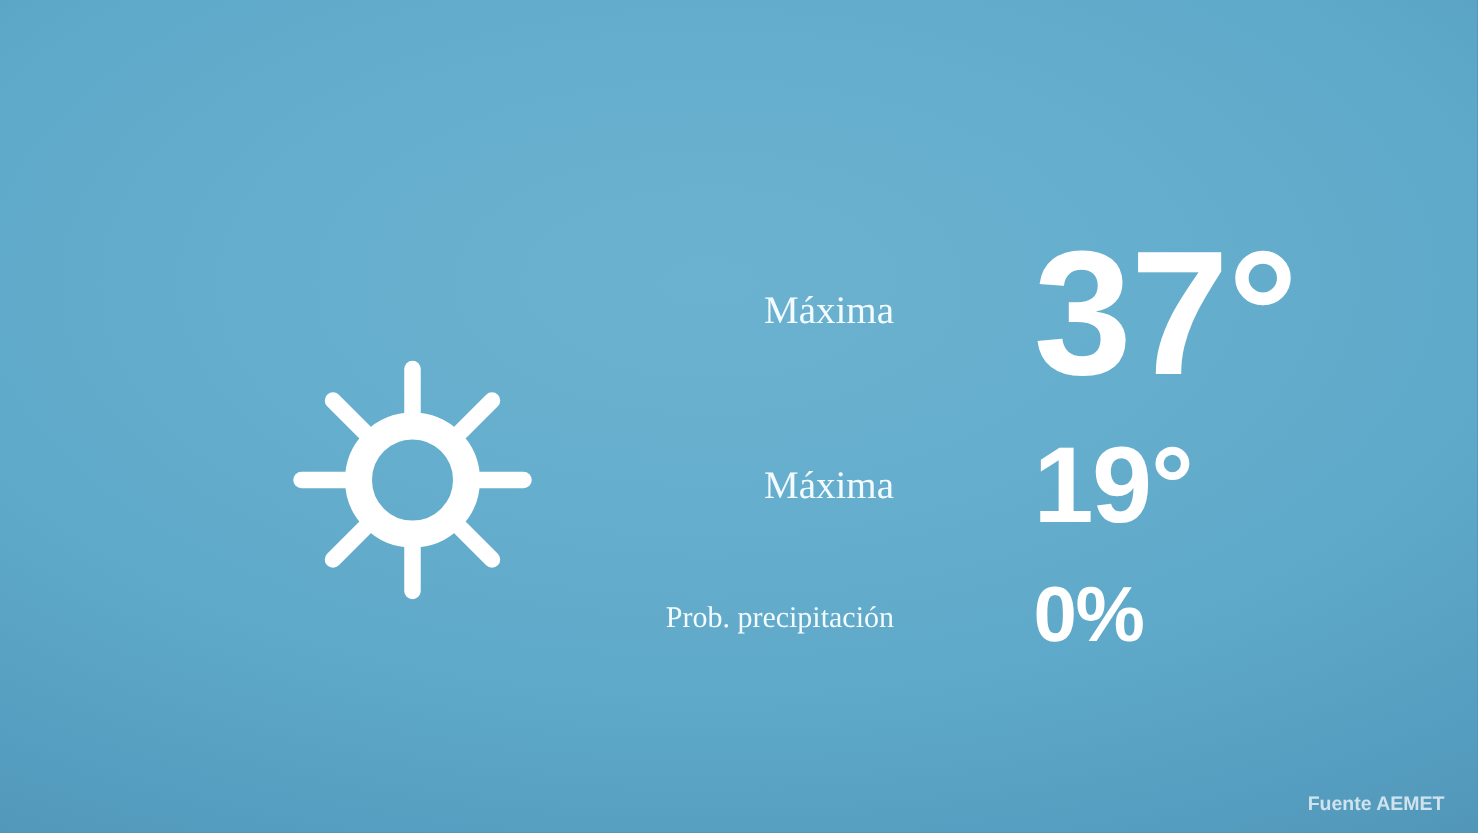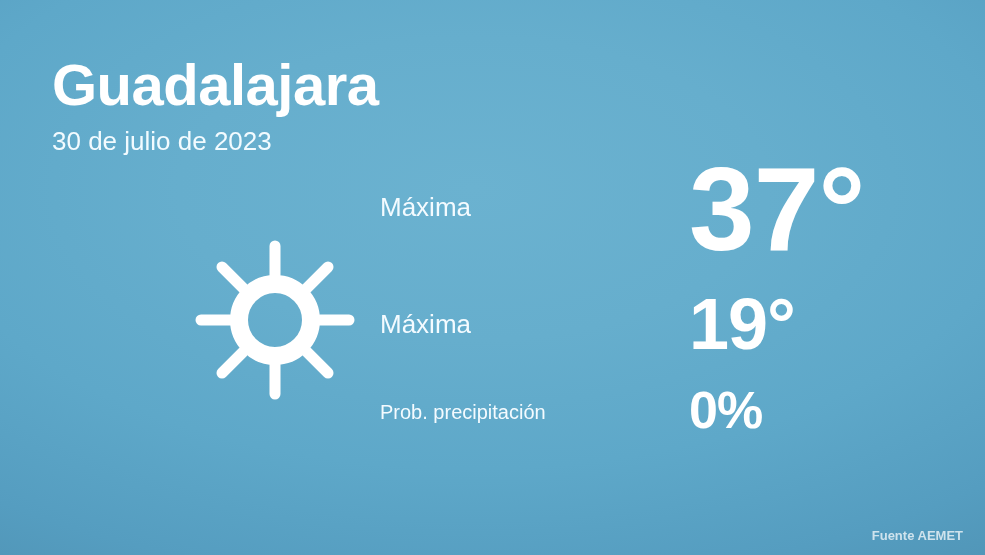--- a/index.html
+++ b/index.html
@@ -77,25 +77,26 @@
 
   .reading-row {
     display: flex;
     align-items: baseline;
     justify-content: flex-start;
     white-space: nowrap;
   }
 
   .reading-label {
     width: 262px;
-    text-align: left;
+    text-align: right;
     padding-right: 46px;
     box-sizing: border-box;
     color: #f4fbff;
     font-weight: 300;
+    font-family: Liberation Serif, serif;
   }
 
   .reading-value {
     color: #ffffff;
     font-weight: bold;
     letter-spacing: -1px;
     margin-left: 47px;
   }
 
   
@@ -122,24 +123,20 @@
     font-weight: 700;
     color: rgba(255, 255, 255, 0.72);
     white-space: nowrap;
   }
 </style>
 </head>
 <body>
 
 <div id="stage">
 
-  <div id="header">
-    <div id="city-name">Guadalajara</div>
-    <div id="city-date">30 de julio de 2023</div>
-  </div>
 
   <div id="weather-icon">
     <svg viewBox="0 0 240 240" xmlns="http://www.w3.org/2000/svg">
 
       <circle cx="120" cy="120" r="36" fill="none" stroke="#ffffff" stroke-width="18"></circle>
 
       <g stroke="#ffffff" stroke-width="11" stroke-linecap="round">
 
         <line x1="120" y1="75" x2="120" y2="46"></line>
 

